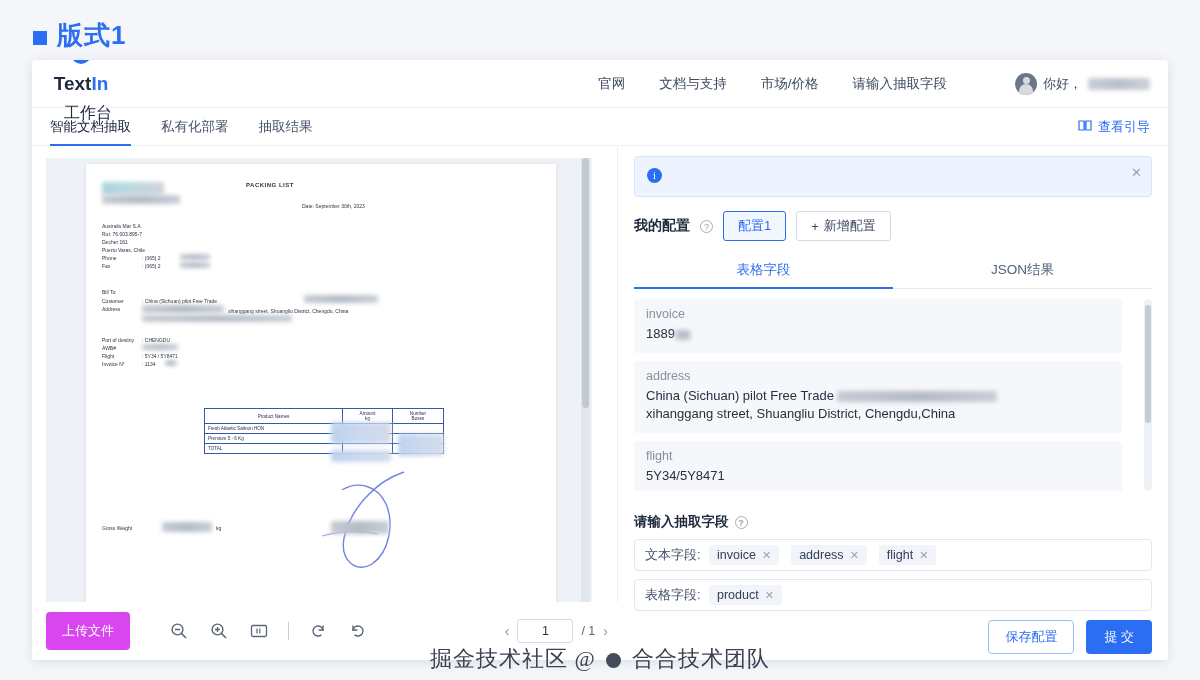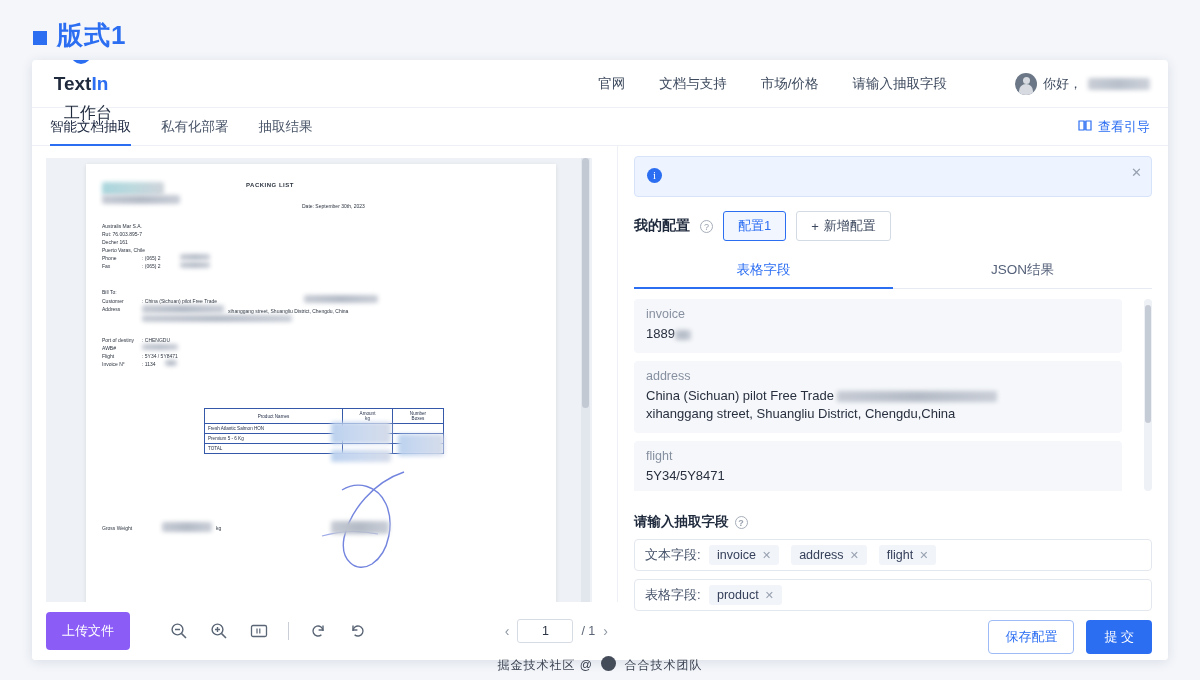--- a/index.html
+++ b/index.html
@@ -222,21 +222,21 @@
   
   .doc-toolbar {
     position: absolute;
     left: 0; bottom: 0;
     width: 590px; height: 58px;
     display: flex; align-items: center;
     padding: 0 14px;
     background: #fff;
   }
   .upload-btn {
-    background: #8b5cf6; color: #fff;
+    background: #d946ef; color: #fff;
     border: none; border-radius: 4px;
     font-size: 13px;
     padding: 10px 16px;
     cursor: pointer;
     font-family: "Liberation Sans", sans-serif;
   }
   .tool-icons {
     display: flex; align-items: center; gap: 18px;
     margin-left: 38px;
     color: #5a6575;
@@ -402,25 +402,25 @@
     border-radius: 4px;
     font-size: 13px; padding: 8px 18px; cursor: pointer;
     font-family: "Liberation Sans", sans-serif;
   }
 
   
   .watermark {
     position: absolute;
     left: 0; right: 0; bottom: 6px;
     text-align: center;
-    font-size: 12px;
+    font-size: 22px;
     color: #3a4251;
     letter-spacing: 1px;
     pointer-events: none;
-    font-family: Liberation Sans, sans-serif;
+    font-family: Liberation Serif, serif;
   }
   .wm-avatar {
     display: inline-block;
     width: 15px; height: 15px; border-radius: 50%;
     background: #444b59; vertical-align: -2px; margin: 0 4px;
   }
 </style>
 </head>
 <body>
 

